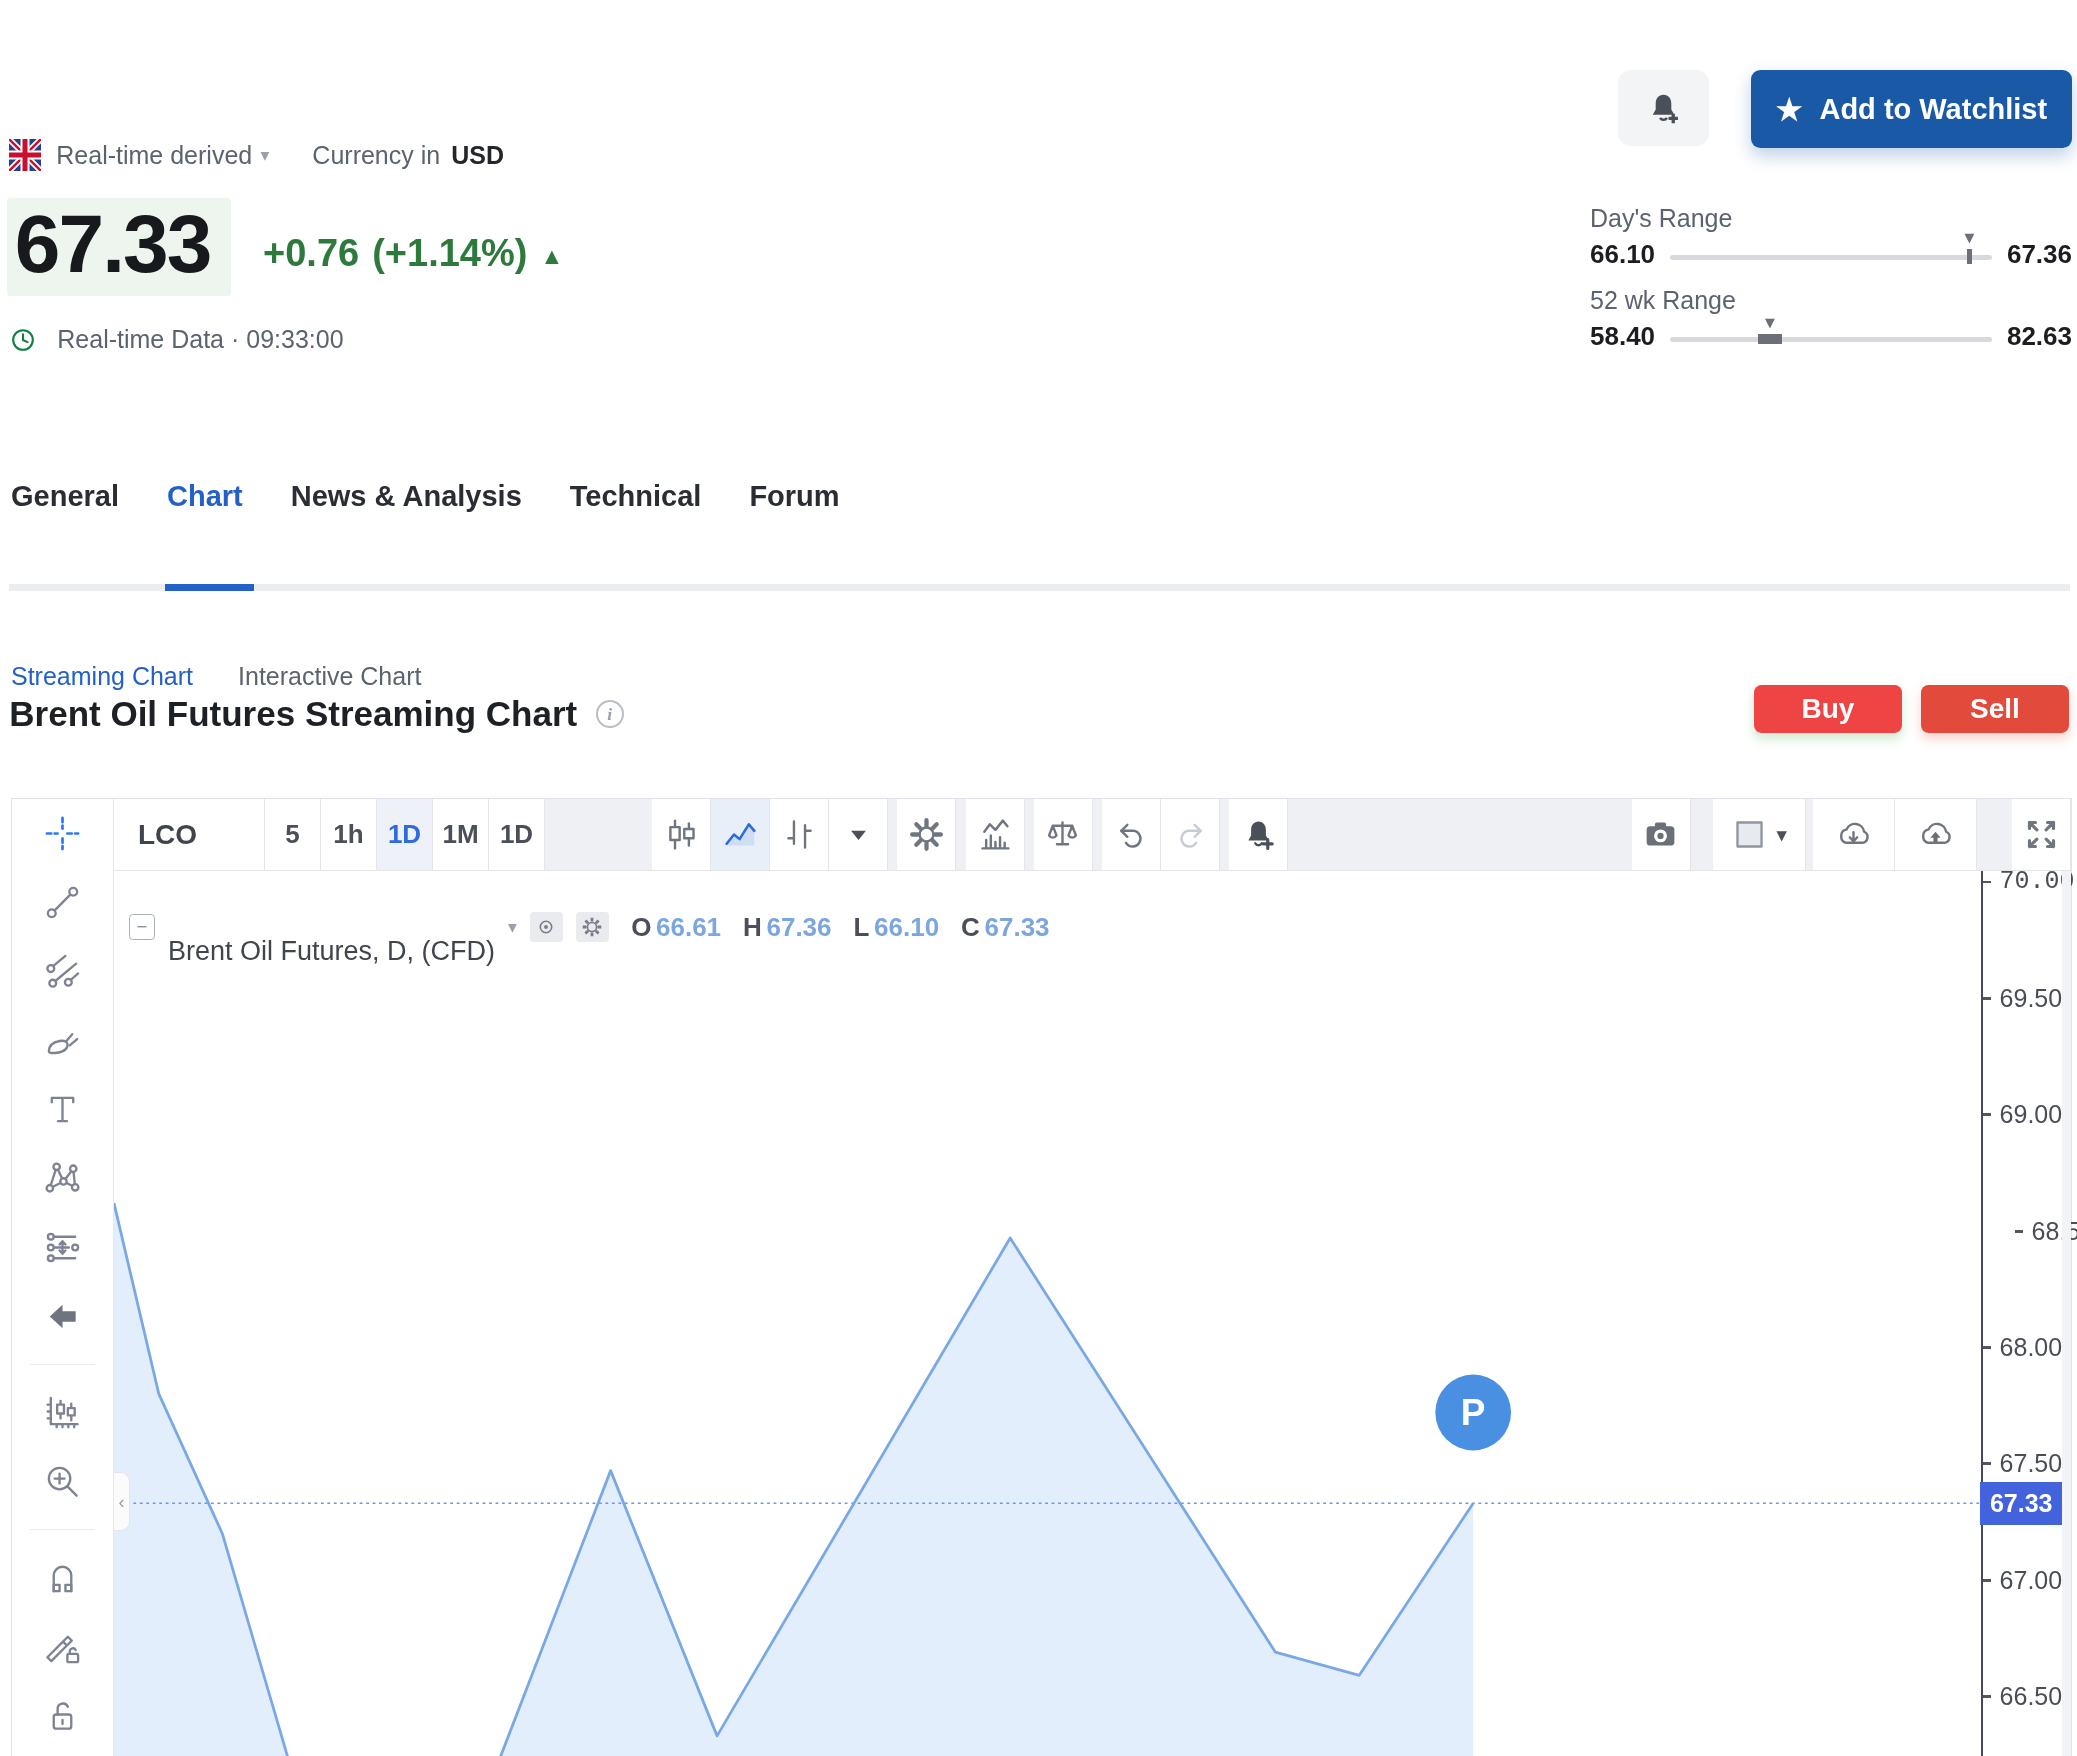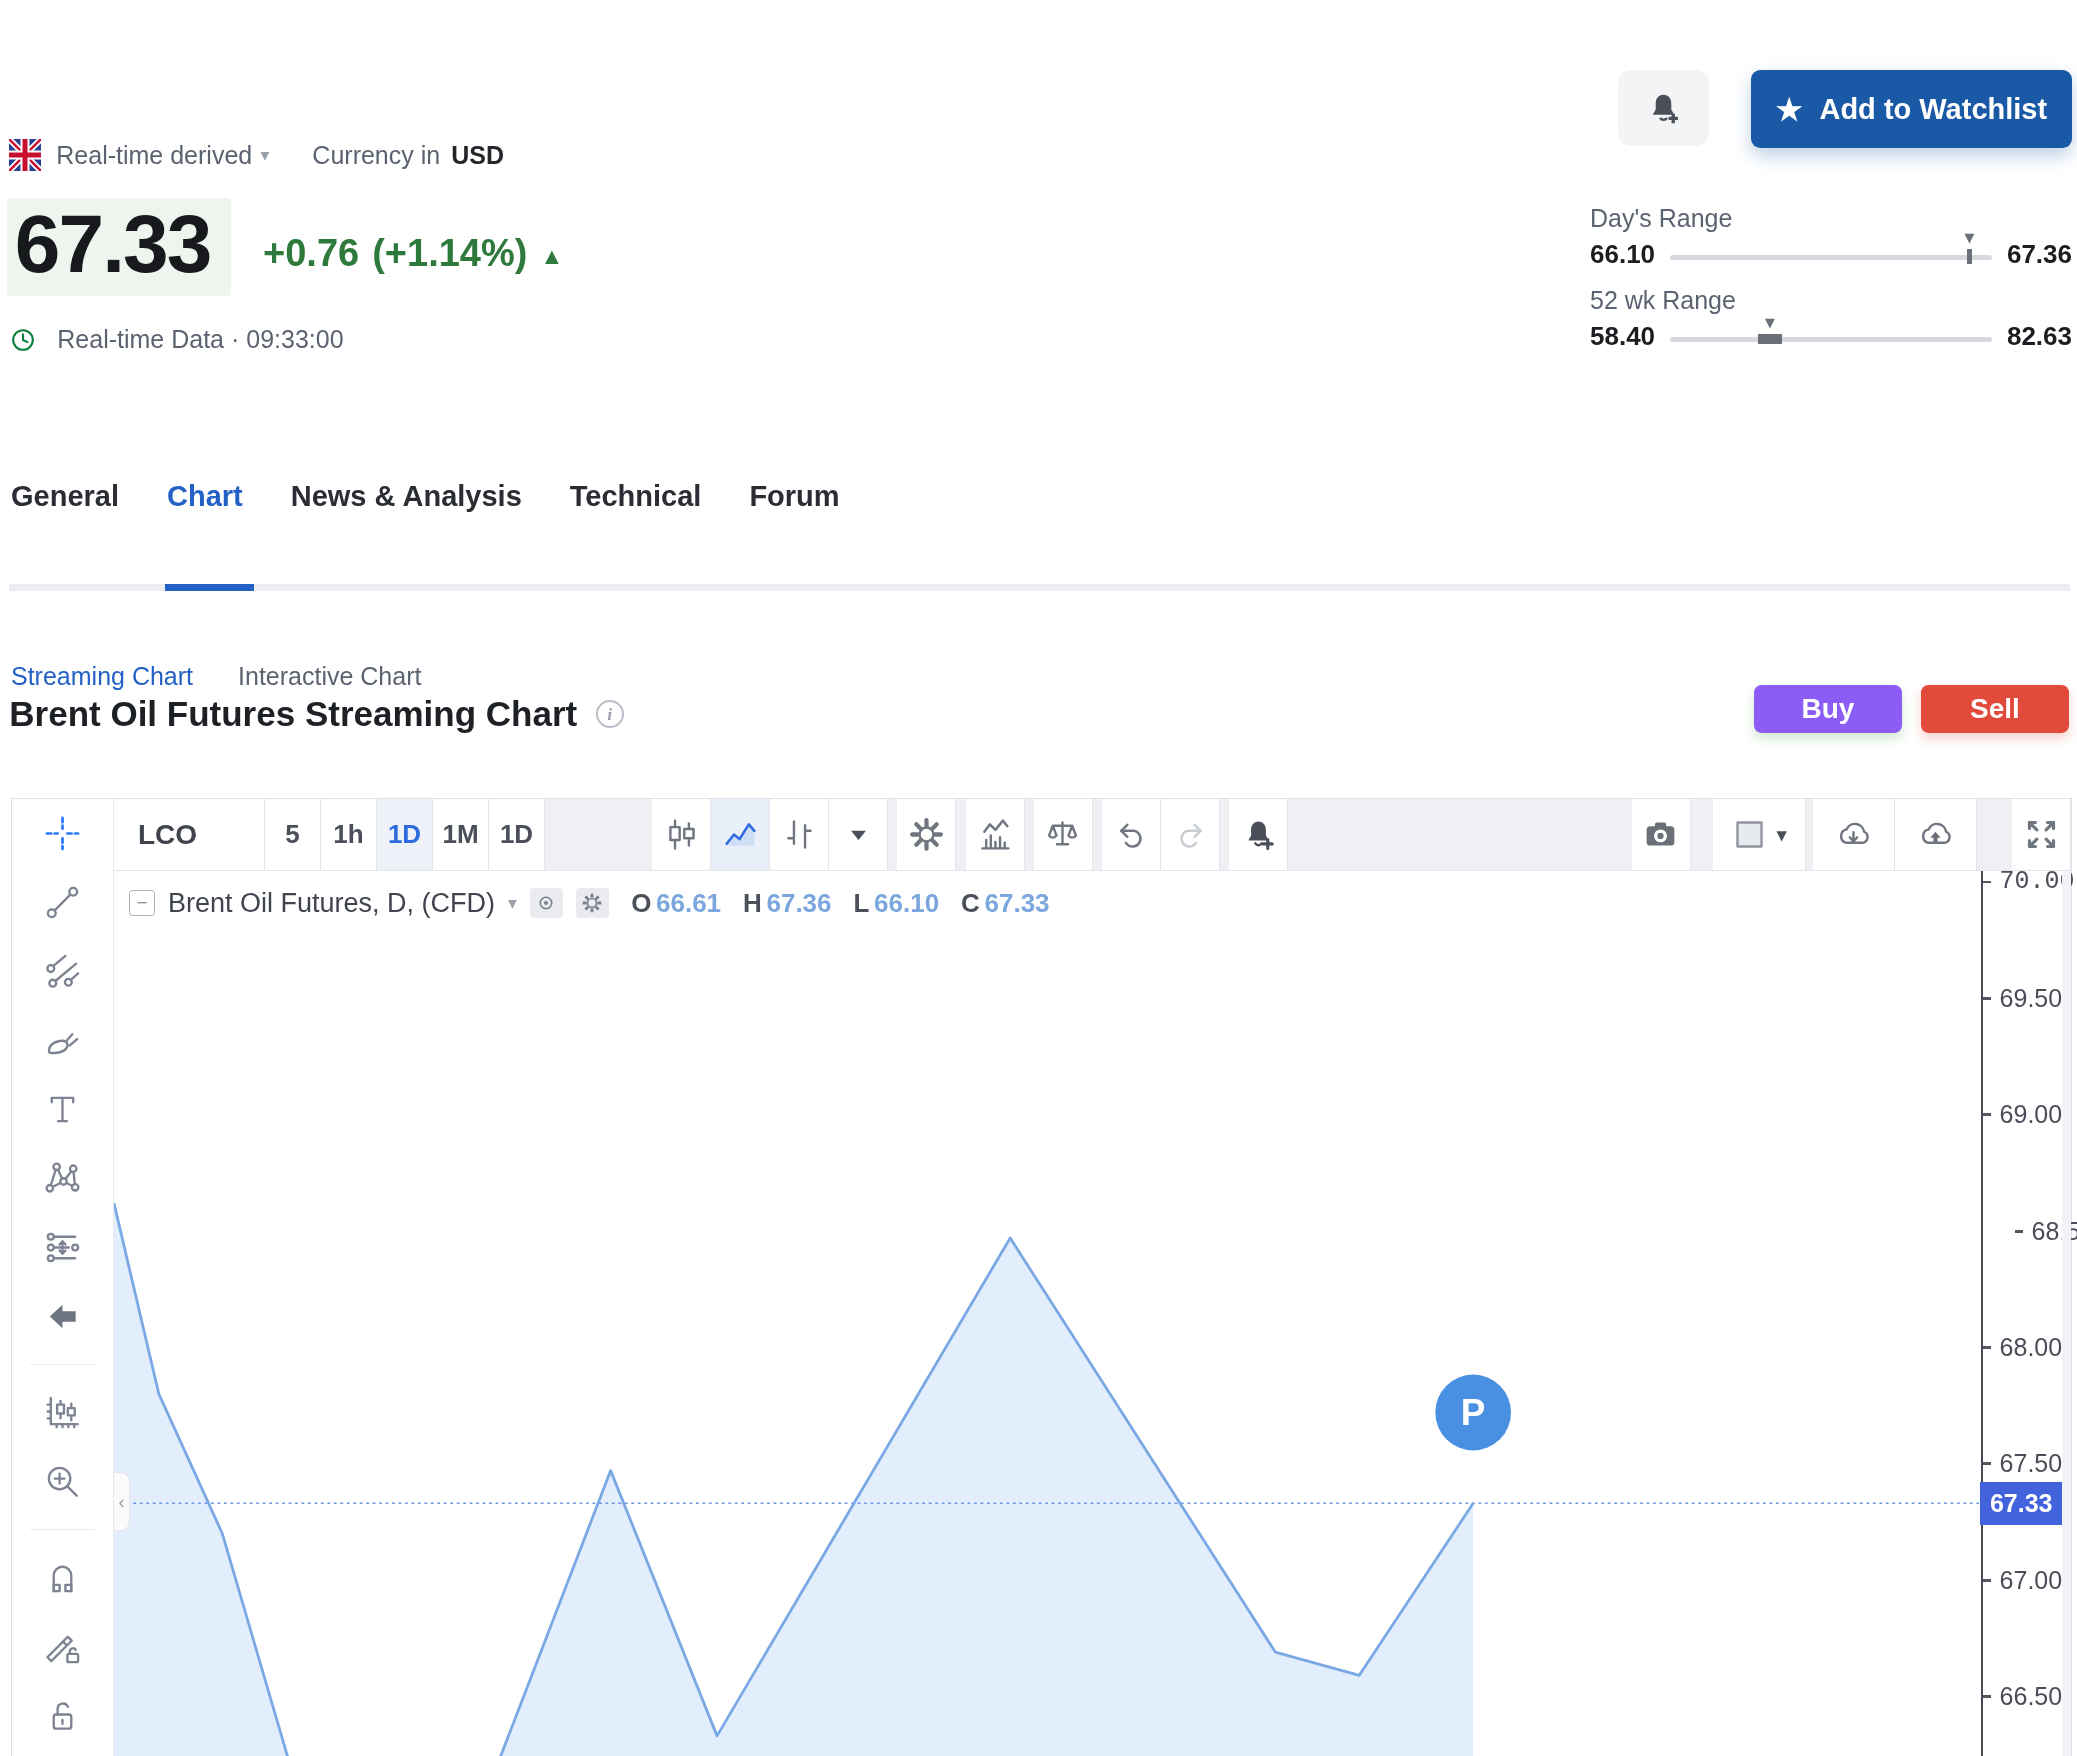--- a/index.html
+++ b/index.html
@@ -41,21 +41,21 @@
   .tabbar .seg { position:absolute; left:156px; width:89px; height:7.4px; background:#2361c6; }
   .subtabs { position:absolute; left:11px; top:662px; display:flex; gap:45px; font-size:25px; color:#5c6370; }
   .subtab { cursor:pointer; }
   .subtab.active { color:#2361c6; }
 
   
   .sec-head { position:absolute; left:9.3px; top:694px; display:flex; align-items:center; gap:18.6px; }
   .sec-head h2 { font-size:35px; font-weight:700; color:#1d2025; }
   .info-i { width:28px; height:28px; border:2.3px solid #b9bec7; border-radius:50%; color:#9aa0ab; font-size:17.6px; display:flex; align-items:center; justify-content:center; font-family:"Liberation Serif", serif; font-style:italic; font-weight:700; }
   .buy-btn, .sell-btn { position:absolute; top:685px; width:148px; height:48px; border-radius:7.4px; color:#fff; font-size:28px; font-weight:700; display:flex; align-items:center; justify-content:center; cursor:pointer; }
-  .buy-btn { left:1754px; background:#8b5cf6; box-shadow:0 5.6px 11px rgba(74,164,69,.25); }
+  .buy-btn { left:1754px; background:#ef4444; box-shadow:0 5.6px 11px rgba(74,164,69,.25); }
   .sell-btn { left:1921px; background:#e24b3c; box-shadow:0 5.6px 11px rgba(226,75,60,.25); }
 
   
   .widget { position:absolute; left:11px; top:798px; width:2061px; height:959px; border:0.9px solid #dfe2e8; border-bottom:none; display:flex; background:#fff; }
   .ltools { width:102px; border-right:0.9px solid #e6e8ed; display:flex; flex-direction:column; align-items:center; background:#fff; }
   .lt-slot { height:69px; width:100%; display:flex; align-items:center; justify-content:center; cursor:pointer; }
   .lt-slot svg { width:39px; height:39px; stroke:#7d8392; fill:none; stroke-width:2.4; stroke-linecap:round; stroke-linejoin:round; }
   .vdiv { width:65px; height:0.9px; background:#e9ebef; margin:13px 0; }
 
   .wmain { flex:1; display:flex; flex-direction:column; min-width:0; }
@@ -76,21 +76,21 @@
   .tb-cell.w2 { width:82px; }
   .tb-cell.cam { width:59px; }
   .mini-caret { font-size:18.6px; color:#4a4f5a; }
 
   .chart-area { flex:1; display:flex; min-height:0; position:relative; }
   .plot { flex:1; position:relative; background:#fff; overflow:hidden; }
   .plot svg.main { position:absolute; inset:0; width:100%; height:100%; }
 
   .legend { position:absolute; left:15px; top:16.7px; display:flex; align-items:center; gap:13px; z-index:3; }
   .minus-box { width:26px; height:26px; border:1.9px solid #aab0ba; border-radius:3.7px; color:#8a8f99; font-size:18.6px; display:flex; align-items:center; justify-content:center; cursor:pointer; }
-  .legend .ser-title { font-size:27px; color:#3f444d; }
+  .legend .ser-title { font-size:27px; color:#3f444d;margin-top:48px; }
   .legend .caret { font-size:17.6px; color:#9aa0ab; }
   .lg-btn { width:33px; height:30px; background:#e9ebef; border-radius:3.7px; display:flex; align-items:center; justify-content:center; cursor:pointer; }
   .lg-btn svg { width:24px; height:24px; stroke:#767c88; fill:none; stroke-width:2.6; }
   .ohlc { display:flex; align-items:center; gap:22px; margin-left:9.3px; }
   .ohlc .pair { display:flex; gap:4.6px; font-size:26px; }
   .ohlc .k { color:#4a4f59; font-weight:700; }
   .ohlc .v { color:#7ba7de; font-weight:700; }
 
   .collapse-tab { position:absolute; left:0; top:601px; width:16px; height:59px; background:#fbfbfc; border:0.9px solid #e3e5ea; border-left:none; border-radius:0 9.3px 9.3px 0; display:flex; align-items:center; justify-content:center; color:#9aa0ab; font-size:18.6px; cursor:pointer; z-index:3; }
 

